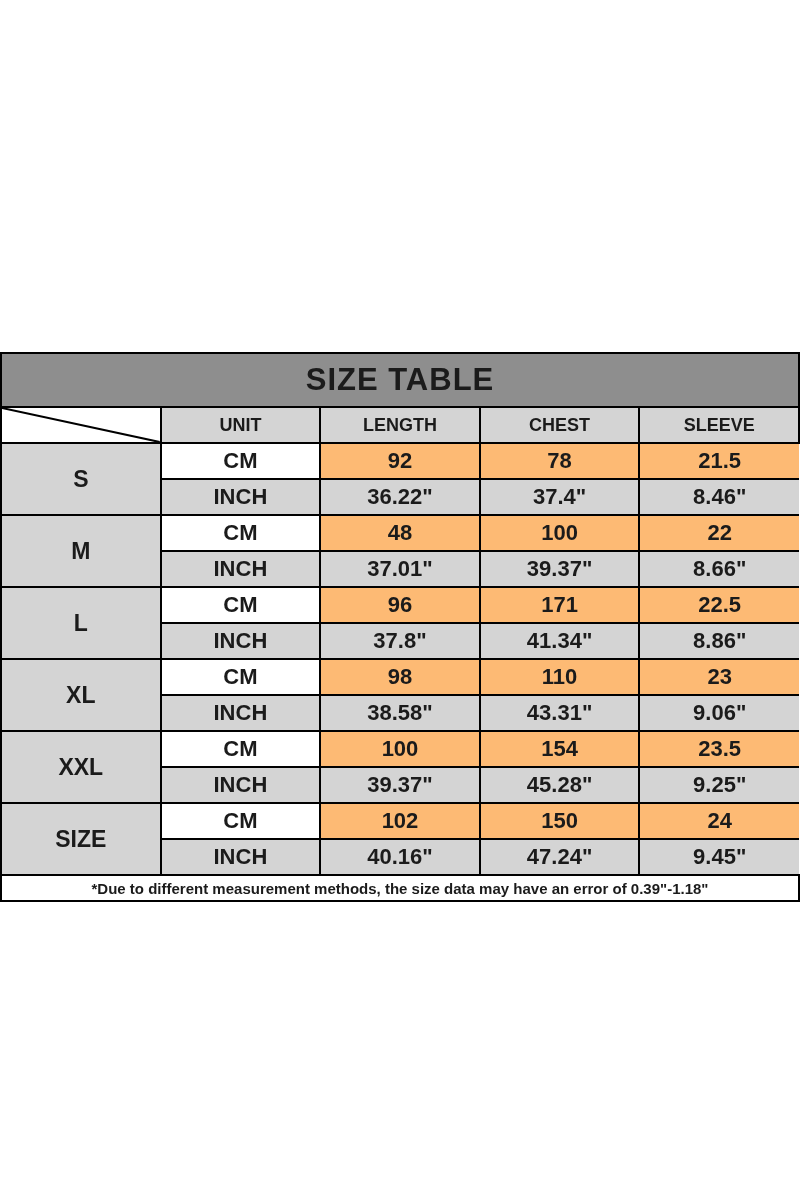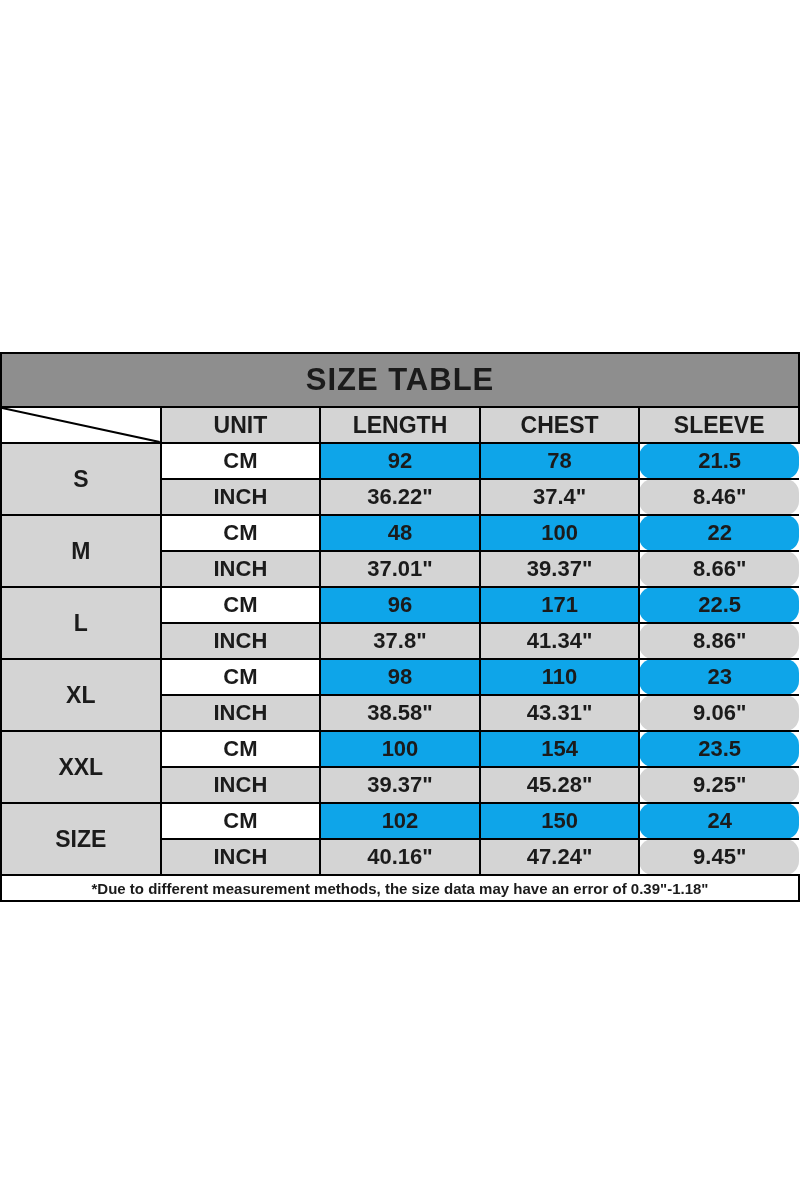--- a/index.html
+++ b/index.html
@@ -52,47 +52,46 @@
     padding: 0;
     border-left: none;
   }
   .corner-cell svg {
     display: block;
     width: 100%;
     height: 100%;
   }
   .head-cell {
     background: #d4d4d4;
-    font-size: 23px;
+    font-size: 18px;
     height: 34px;
   }
   .size-cell {
     background: #d4d4d4;
     font-size: 23px;
     width: 110px;
     border-left: none;
   }
   .unit-cell {
     background: #ffffff;
     font-size: 22px;
     height: 34px;
     width: 178px;
   }
   .unit-cell.shaded,
   .val-cell.shaded {
     background: #d4d4d4;
   }
   .val-cell {
-    background: #0ea5e9;
+    background: #fdba74;
     font-size: 22px;
     height: 34px;
   }
   .val-cell.last {
     border-right: none;
-    border-radius: 14px;
   }
   .note-row td {
     border: none;
     border-top: 2px solid #000000;
     border-bottom: 2px solid #000000;
     background: #ffffff;
     text-align: left;
     font-size: 15px;
     font-weight: bold;
     padding: 4px 2px 4px 4px;

